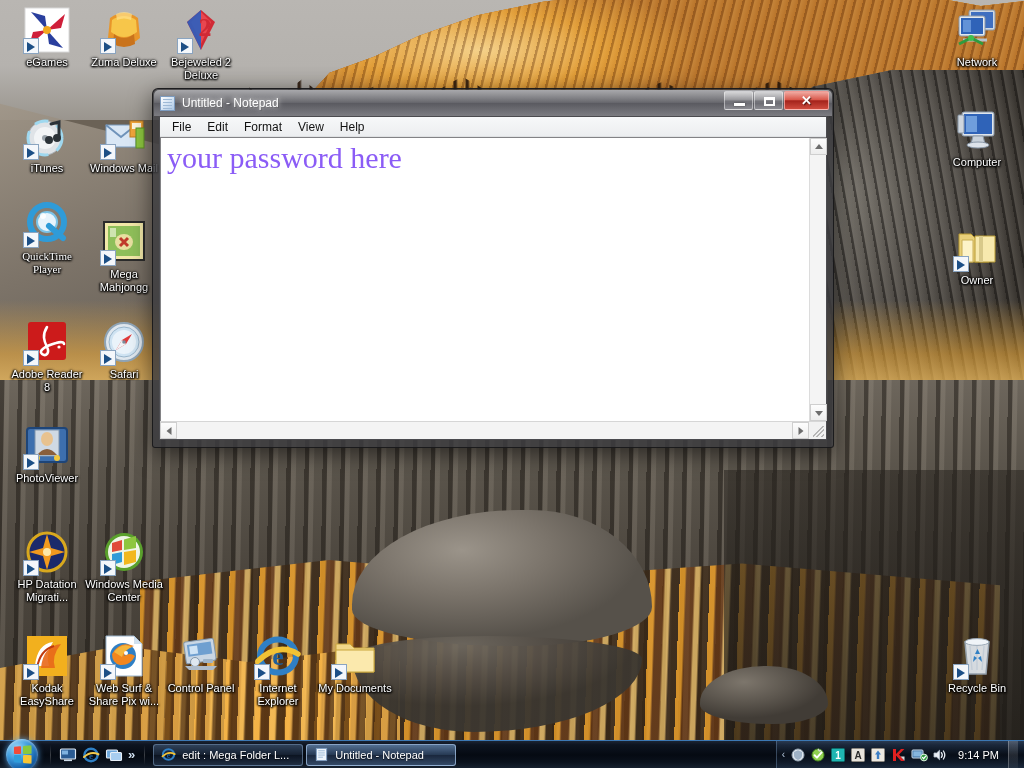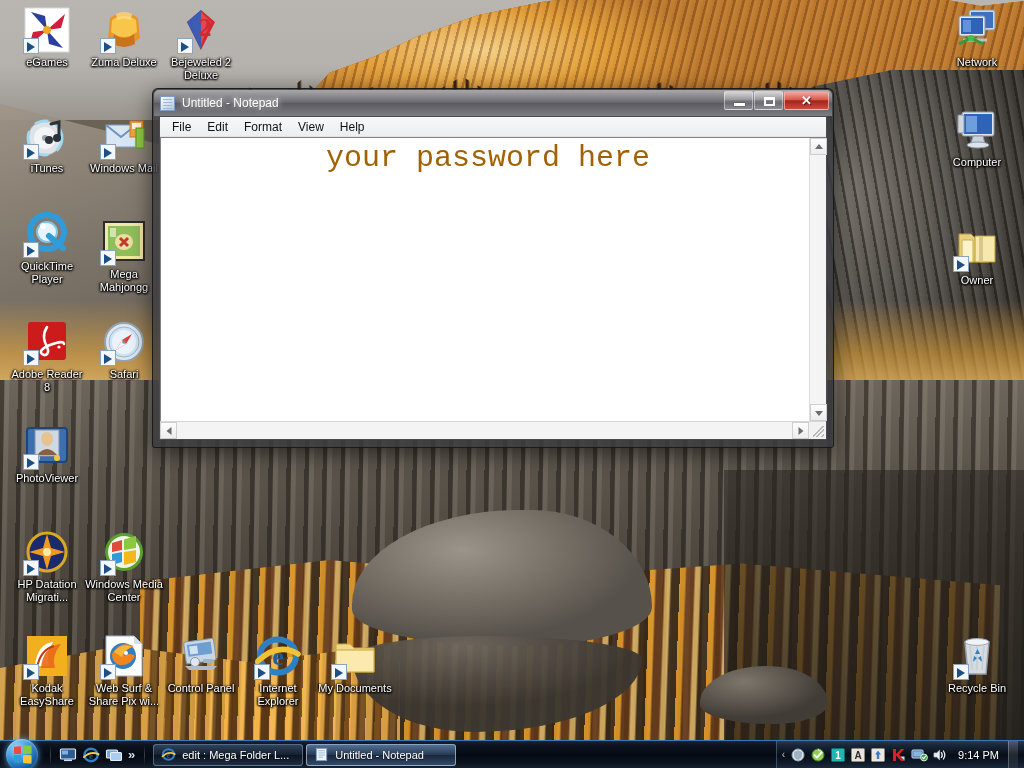--- a/index.html
+++ b/index.html
@@ -242,27 +242,26 @@
     flex: 1 1 auto;
     position: relative;
     background: #fff;
     border-top: 1px solid #828285;
     border-left: 1px solid #828285;
     display: flex;
   }
   #np-textarea {
     flex: 1 1 auto;
     padding: 2px 0 0 6px;
-    font-family: Liberation Mono, monospace;
+    font-family: Liberation Serif, serif;
     font-size: 30px;
     line-height: 36px;
-    color: #a16207;
+    color: #8b5cf6;
     overflow: hidden;
     white-space: pre;
-    text-align: center;
   }
   
   #np-vscroll {
     flex: 0 0 17px; width: 17px;
     background: #f4f4f4;
     border-left: 1px solid #dcdcdc;
     display: flex; flex-direction: column; justify-content: space-between;
   }
   .sb-arrow {
     width: 17px; height: 17px;
@@ -448,21 +447,21 @@
     <div class="dicon" style="left: 85px; top: 112px;">
       <div class="glyph"><svg width="48" height="48" viewBox="0 0 48 48">
           <rect x="6" y="13" width="30" height="22" fill="#d9e7f5" stroke="#7a9cc0"></rect>
           <path d="M6 13 L21 25 L36 13" fill="none" stroke="#6f93ba" stroke-width="2"></path>
           <rect x="30" y="9" width="13" height="16" fill="#f0a43a" stroke="#c07e22"></rect>
           <rect x="32" y="11" width="9" height="6" fill="#fff6e0"></rect>
           <rect x="36" y="16" width="8" height="20" fill="#8dc63f" stroke="#5f9426"></rect>
         </svg><span class="shortcut"></span></div>
       <div class="lbl">Windows Mail</div>
     </div>
-    <div class="dicon" style="left: 8px; top: 210px;">
+    <div class="dicon" style="left: 8px; top: 200px; font-family: Liberation Serif, serif;">
       <div class="glyph"><svg width="48" height="48" viewBox="0 0 48 48">
           <circle cx="24" cy="22" r="17" fill="none" stroke="#2f9bd8" stroke-width="6"></circle>
           <circle cx="24" cy="22" r="10" fill="#e8f4fc" stroke="#7cc4e8" stroke-width="2"></circle>
           <path d="M26 26 L40 38" stroke="#2f9bd8" stroke-width="6" stroke-linecap="round"></path>
           <circle cx="20" cy="16" r="3" fill="#ffffff" opacity=".85"></circle>
         </svg><span class="shortcut"></span></div>
       <div class="lbl">QuickTime Player</div>
     </div>
     <div class="dicon" style="left: 85px; top: 218px;">
       <div class="glyph"><svg width="48" height="48" viewBox="0 0 48 48">

